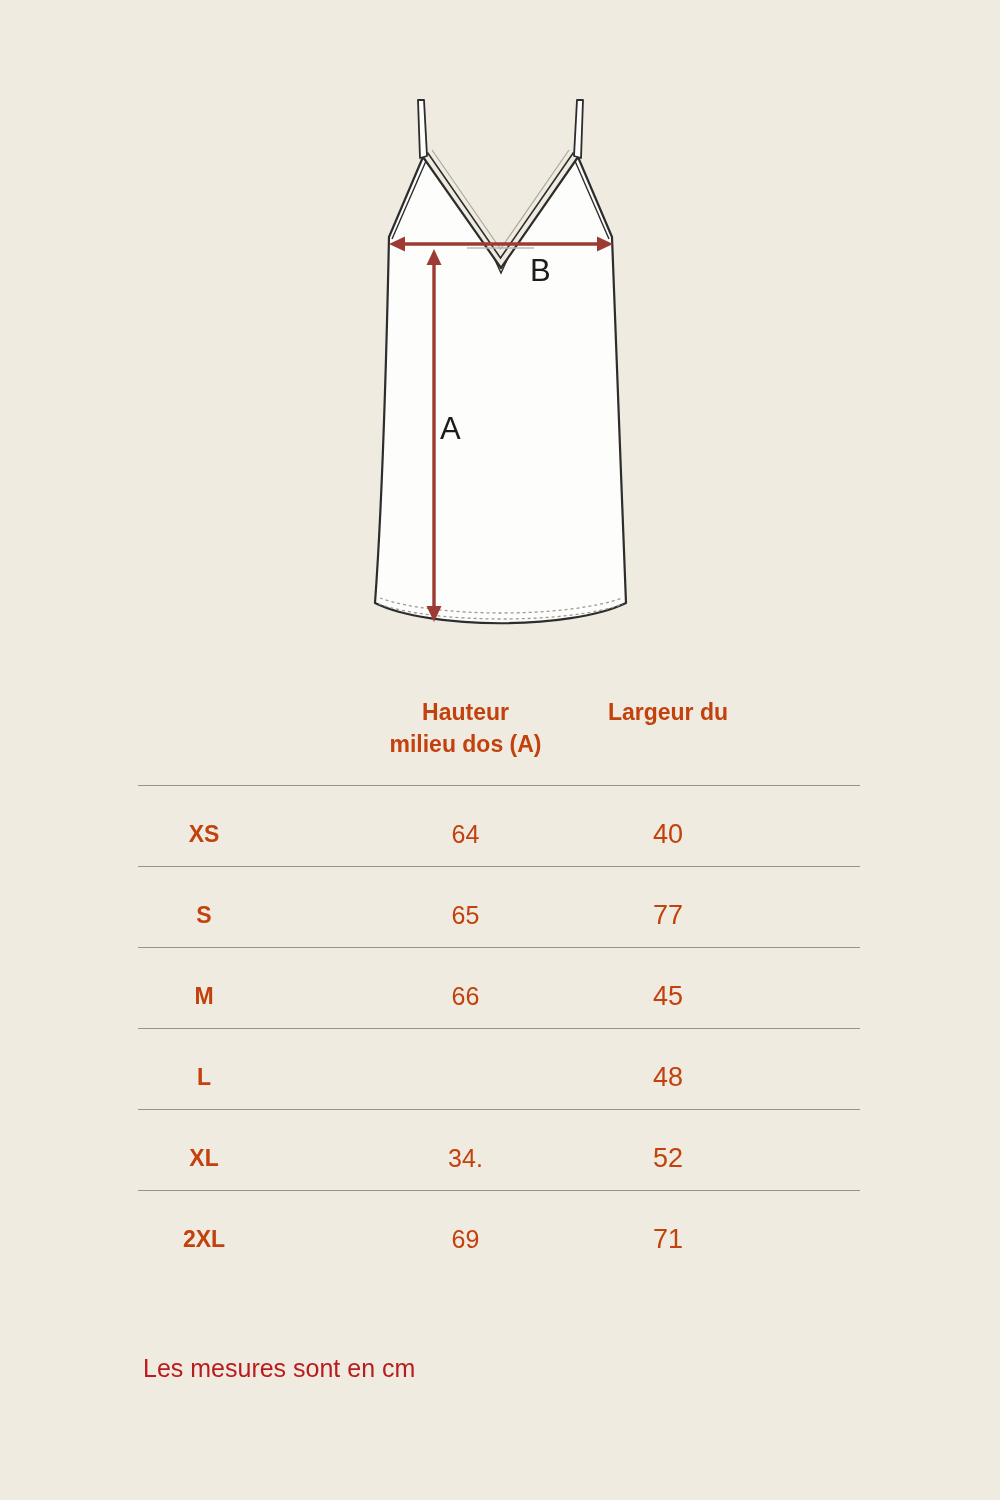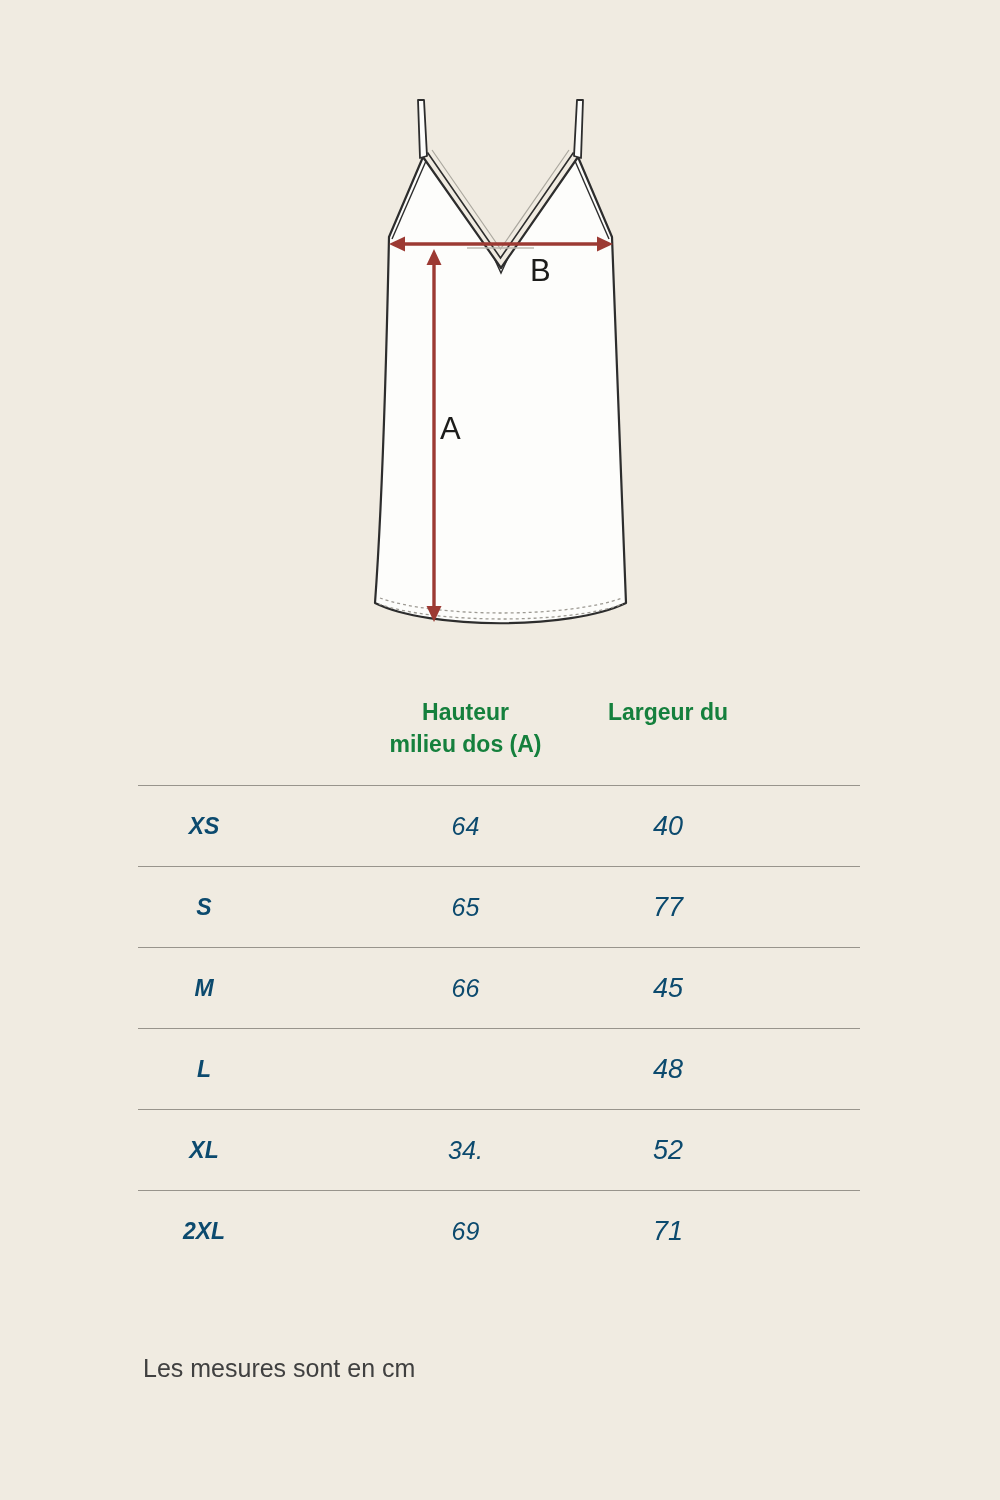--- a/index.html
+++ b/index.html
@@ -39,52 +39,51 @@
   .table-header {
     position: relative;
     height: 93px;
   }
   .header-cell {
     position: absolute;
     text-align: center;
     font-weight: 700;
     font-size: 23px;
     line-height: 32px;
-    color: #15803d;
+    color: #c2410c;
     top: 4px;
   }
   .header-a { left: 190px; width: 275px; }
   .header-b { left: 420px; width: 220px; }
 
   .size-row {
     position: relative;
     height: 81px;
     border-top: 1px solid #98948c;
   }
   .cell {
     position: absolute;
-    top: 0;
+    top: 8px;
     height: 81px;
     display: flex;
     align-items: center;
     justify-content: center;
-    color: #0c4a6e;
-    font-style: italic;
+    color: #c2410c;
   }
   .cell-size { left: 0; width: 132px; font-weight: 700; font-size: 23px; }
   .cell-a   { left: 190px; width: 275px; font-weight: 400; font-size: 25px; }
   .cell-b   { left: 420px; width: 220px; font-weight: 400; font-size: 27px; }
 
   .footnote {
     position: absolute;
     left: 143px;
     top: 1354px;
     font-size: 25px;
     font-weight: 400;
-    color: #404040;
+    color: #b91c1c;
   }
 </style>
 </head>
 <body>
 
 <div class="page">
 
   <div class="diagram">
     <svg width="1000" height="660" viewBox="0 0 1000 660">
 

